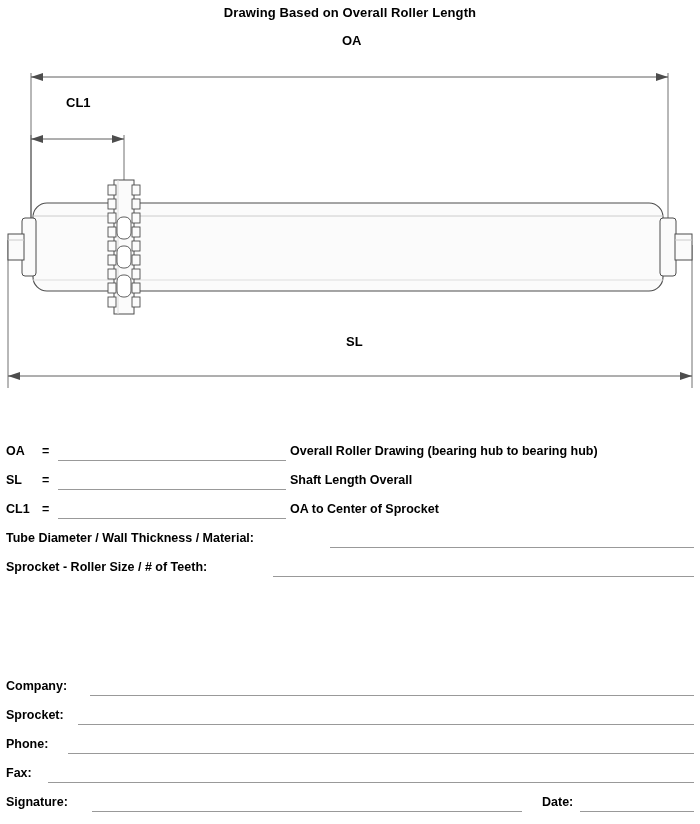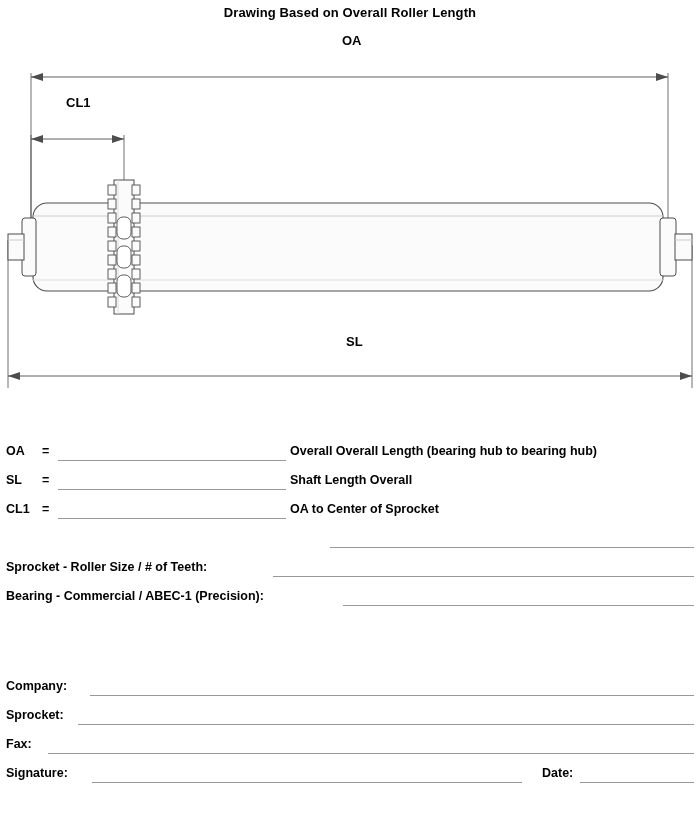--- a/index.html
+++ b/index.html
@@ -182,65 +182,66 @@
     <div class="dim-label" style="top:55px; left:60px;">CL1</div>
     <div class="dim-label" style="top:294px; left:340px;">SL</div>
   </div>
 
   <div class="form">
 
     <div class="row">
       <span class="lbl">OA</span>
       <span class="eq" style="left:42px;">=</span>
       <span class="line" style="left:58px; top:20px; width:228px;"></span>
-      <span class="desc" style="left:290px;">Overall Overall Length (bearing hub to bearing hub)</span>
+      <span class="desc" style="left:290px;">Overall Roller Drawing (bearing hub to bearing hub)</span>
     </div>
 
     <div class="row">
       <span class="lbl">SL</span>
       <span class="eq" style="left:42px;">=</span>
       <span class="line" style="left:58px; top:20px; width:228px;"></span>
       <span class="desc" style="left:290px;">Shaft Length Overall</span>
     </div>
 
     <div class="row">
       <span class="lbl">CL1</span>
       <span class="eq" style="left:42px;">=</span>
       <span class="line" style="left:58px; top:20px; width:228px;"></span>
       <span class="desc" style="left:290px;">OA to Center of Sprocket</span>
     </div>
 
     <div class="row">
+      <span class="lbl">Tube Diameter / Wall Thickness / Material:</span>
       <span class="line" style="left:330px; top:20px; width:364px;"></span>
     </div>
 
 
     <div class="row">
       <span class="lbl">Sprocket - Roller Size / # of Teeth:</span>
       <span class="line" style="left:273px; top:20px; width:421px;"></span>
     </div>
 
-    <div class="row">
-      <span class="lbl">Bearing - Commercial / ABEC-1 (Precision):</span>
-      <span class="line" style="left:343px; top:20px; width:351px;"></span>
-    </div>
   </div>
 
   <div class="contact">
 
     <div class="crow">
       <span class="lbl">Company:</span>
       <span class="line" style="left:90px; top:20px; width:604px;"></span>
     </div>
 
     <div class="crow">
       <span class="lbl">Sprocket:</span>
       <span class="line" style="left:78px; top:20px; width:616px;"></span>
     </div>
 
+    <div class="crow">
+      <span class="lbl">Phone:</span>
+      <span class="line" style="left:68px; top:20px; width:626px;"></span>
+    </div>
 
     <div class="crow">
       <span class="lbl">Fax:</span>
       <span class="line" style="left:48px; top:20px; width:646px;"></span>
     </div>
 
     <div class="crow">
       <span class="lbl">Signature:</span>
       <span class="line" style="left:92px; top:20px; width:430px;"></span>
       <span class="lbl2" style="left:542px;">Date:</span>

